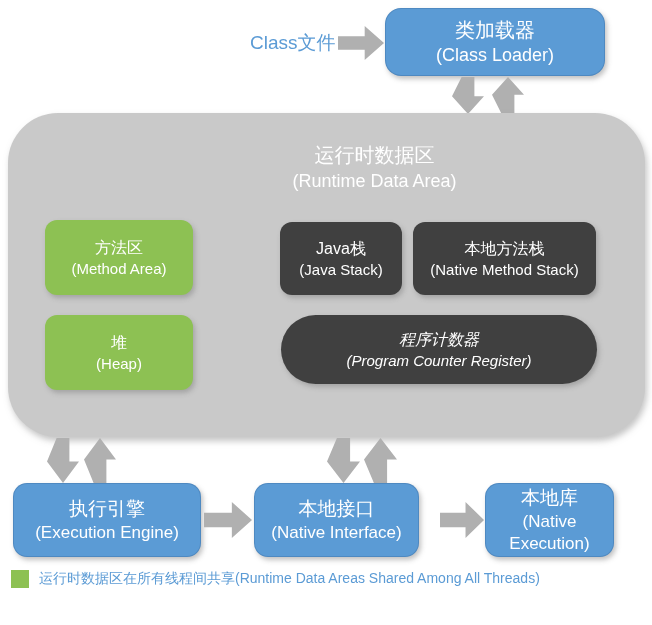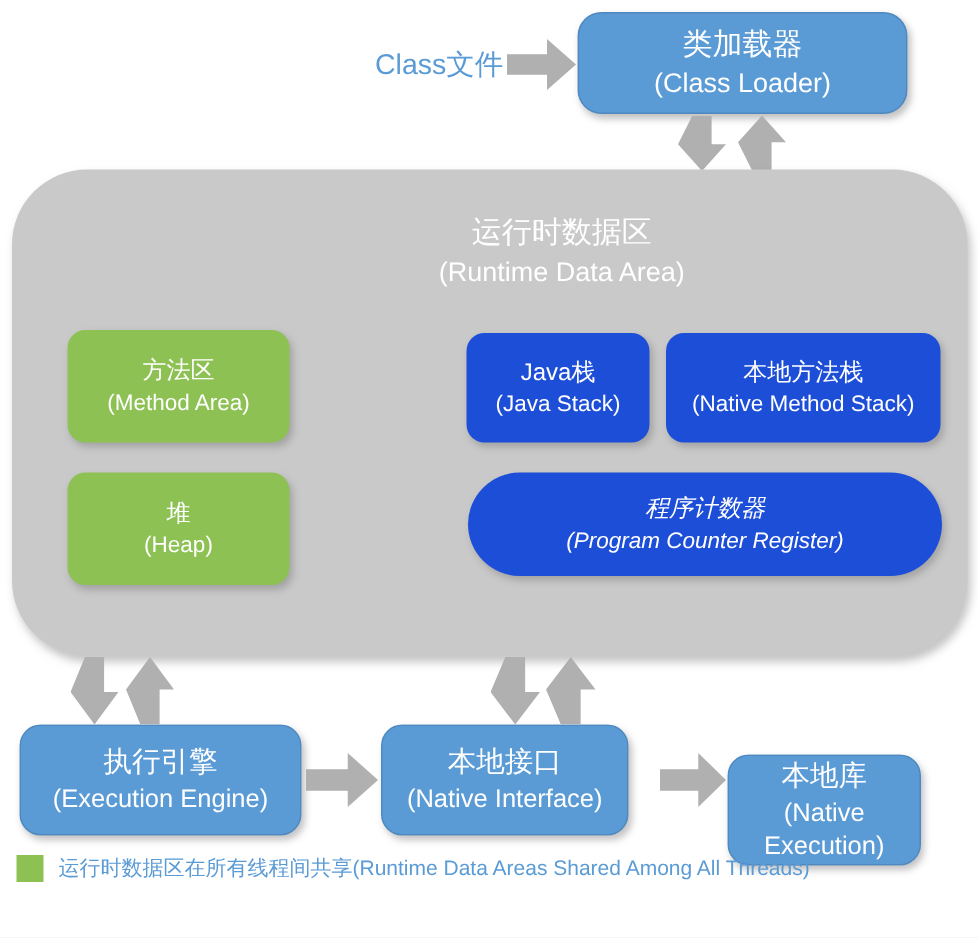--- a/index.html
+++ b/index.html
@@ -23,21 +23,21 @@
     justify-content: center;
     text-align: center;
     color: #ffffff;
     box-shadow: 2px 3px 5px rgba(120,120,120,0.45);
   }
   .node .zh { line-height: 1.35; }
   .node .en { line-height: 1.3; }
 
   .blue   { background: #5b9bd5; border: 1px solid rgba(70,125,180,0.6); }
   .green  { background: #8dc153; }
-  .orange { background: #1d4ed8; margin-left: 31px; }
+  .orange { background: #404040; }
 
   
   .class-loader { left: 385px; top: 8px; width: 220px; height: 68px; border-radius: 16px; }
   .class-loader .zh { font-size: 20px; }
   .class-loader .en { font-size: 18px; }
 
   
   .runtime-area {
     position: absolute;
     left: 8px; top: 113px;
@@ -62,21 +62,21 @@
   .heap               { left: 45px;  top: 315px; width: 148px; height: 75px; border-radius: 12px; }
   .java-stack         { left: 280px; top: 222px; width: 122px; height: 73px; border-radius: 12px; }
   .native-meth-stack  { left: 413px; top: 222px; width: 183px; height: 73px; border-radius: 12px; }
   .program-counter    { left: 281px; top: 315px; width: 316px; height: 69px; border-radius: 38px; font-style: italic; }
   .inner .zh { font-size: 16px; }
   .inner .en { font-size: 15px; }
 
   
   .exec-engine   { left: 13px;  top: 483px; width: 188px; height: 74px; border-radius: 14px; }
   .native-iface  { left: 254px; top: 483px; width: 165px; height: 74px; border-radius: 14px; }
-  .native-libs   { left: 485px; top: 483px; width: 129px; height: 74px; border-radius: 14px; margin-top: 20px; }
+  .native-libs   { left: 485px; top: 483px; width: 129px; height: 74px; border-radius: 14px; }
   .bottom-node .zh { font-size: 19px; }
   .bottom-node .en { font-size: 17px; }
 
   
   .class-file-label {
     position: absolute;
     left: 250px; top: 30px;
     font-size: 19px;
     color: #5b9bd5;
     white-space: nowrap;

